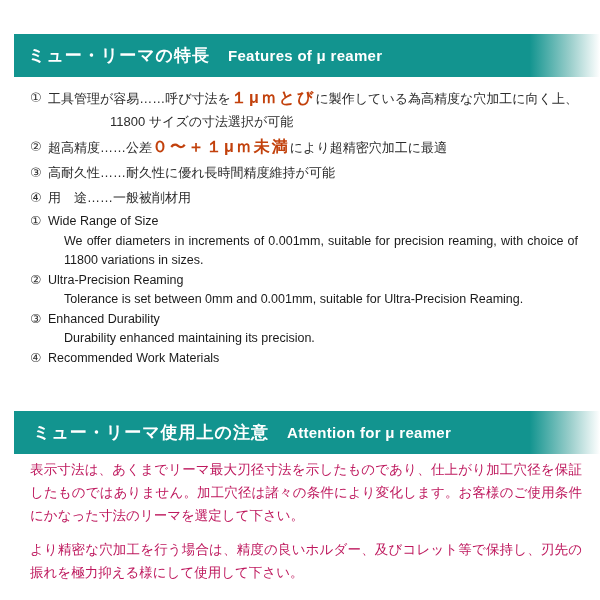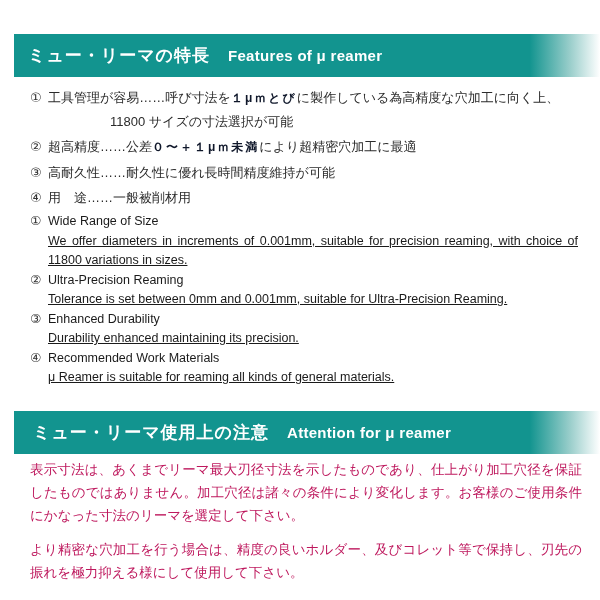--- a/index.html
+++ b/index.html
@@ -52,43 +52,42 @@
     left: 30px;
     font-size: 13px;
     line-height: 23px;
     color: #2b2b2b;
     white-space: nowrap;
   }
   .jp-item { display: flex; margin-top: 2px; }
   .jp-item .num { flex: 0 0 18px; color: #333; }
   .jp-cont { padding-left: 80px; }
   .hl {
-    color: #0f172a;
+    color: #c2410c;
     font-weight: bold;
-    font-size: 12px;
+    font-size: 16px;
     letter-spacing: 2px;
   }
 
   
   .en-list {
     position: absolute;
     top: 212px;
     left: 30px;
     width: 548px;
     font-size: 12.5px;
     line-height: 19.5px;
     color: #1a1a1a;
   }
   .en-item { margin: 0; }
   .en-heading { display: flex; }
   .en-heading .num { flex: 0 0 18px; color: #333; }
   .en-body {
-    margin-left: 18px;
+    margin-left: 34px;
     text-align: justify;
-    text-decoration: underline;
   }
 
   
   .notes {
     position: absolute;
     top: 458px;
     left: 30px;
     width: 552px;
     font-size: 13.5px;
     line-height: 23px;
@@ -147,21 +146,20 @@
         <span class="num">③</span>
         <span>Enhanced Durability</span>
       </div>
       <div class="en-body">Durability enhanced maintaining its precision.</div>
     </div>
     <div class="en-item">
       <div class="en-heading">
         <span class="num">④</span>
         <span>Recommended Work Materials</span>
       </div>
-      <div class="en-body">μ Reamer is suitable for reaming all kinds of general materials.</div>
     </div>
   </div>
 
   <div class="band" id="band-attention">
     <span class="band-jp">ミュー・リーマ使用上の注意</span>
     <span class="band-en">Attention for μ reamer</span>
   </div>
 
   <div class="notes">
     <p>表示寸法は、あくまでリーマ最大刃径寸法を示したものであり、仕上がり加工穴径を保証したものではありません。加工穴径は諸々の条件により変化します。お客様のご使用条件にかなった寸法のリーマを選定して下さい。</p>

